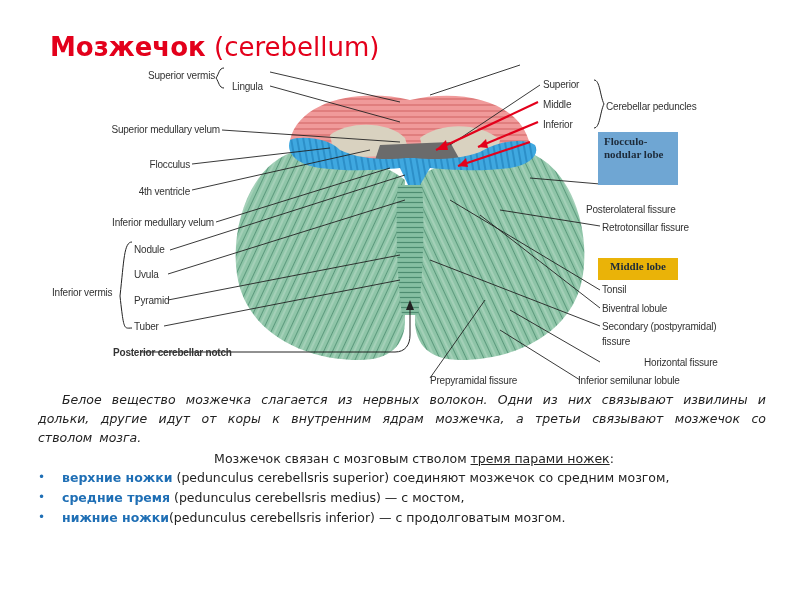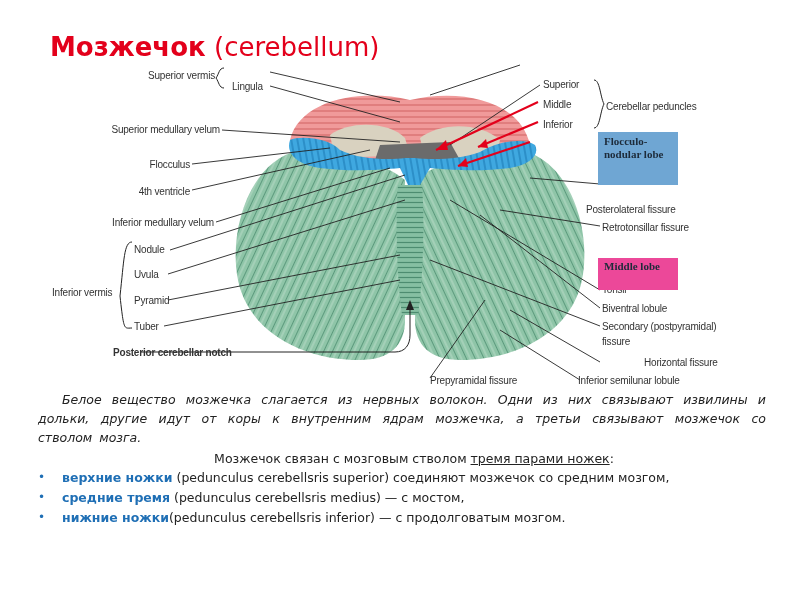--- a/index.html
+++ b/index.html
@@ -157,21 +157,21 @@
   <div class="lbl" style="left:602px; top:261px;">Secondary (postpyramidal)</div>
   <div class="lbl" style="left:602px; top:276px;">fissure</div>
   <div class="lbl" style="left:600px; top:297px;margin-left:44px;">Horizontal fissure</div>
   <div class="lbl" style="left:578px; top:315px;">Inferior semilunar lobule</div>
   <div class="lbl" style="left:430px; top:315px;">Prepyramidal fissure</div>
 
   <div class="boxlbl" style="left:598px; top:72px; width:80px; height:53px; background:#6fa6d3;">
     <div>Flocculo-</div>
     <div>nodular lobe</div>
   </div>
-  <div class="boxlbl" style="left:598px; top:198px; width:80px; height:32px; background:#ec4899; padding-top:2px; ">Middle lobe</div>
+  <div class="boxlbl" style="left:598px; top:198px; width:80px; height:22px; background:#eab308; padding-top:2px; text-align:center;">Middle lobe</div>
 </div>
 
 <div class="body-text">
   <p class="para">Белое вещество мозжечка слагается из нервных волокон. Одни из них связывают извилины и дольки, другие идут от коры к внутренним ядрам мозжечка, а третьи связывают мозжечок со стволом мозга.</p>
   <p class="para2"><span>Мозжечок связан с мозговым стволом </span><u>тремя парами ножек</u><span>:</span></p>
   <ul class="bullets">
     <li>
       <span class="dot">•</span>
       <span class="hl">верхние ножки</span><span> (pedunculus cerebellsris superior) соединяют мозжечок со средним мозгом,</span>
     </li>

